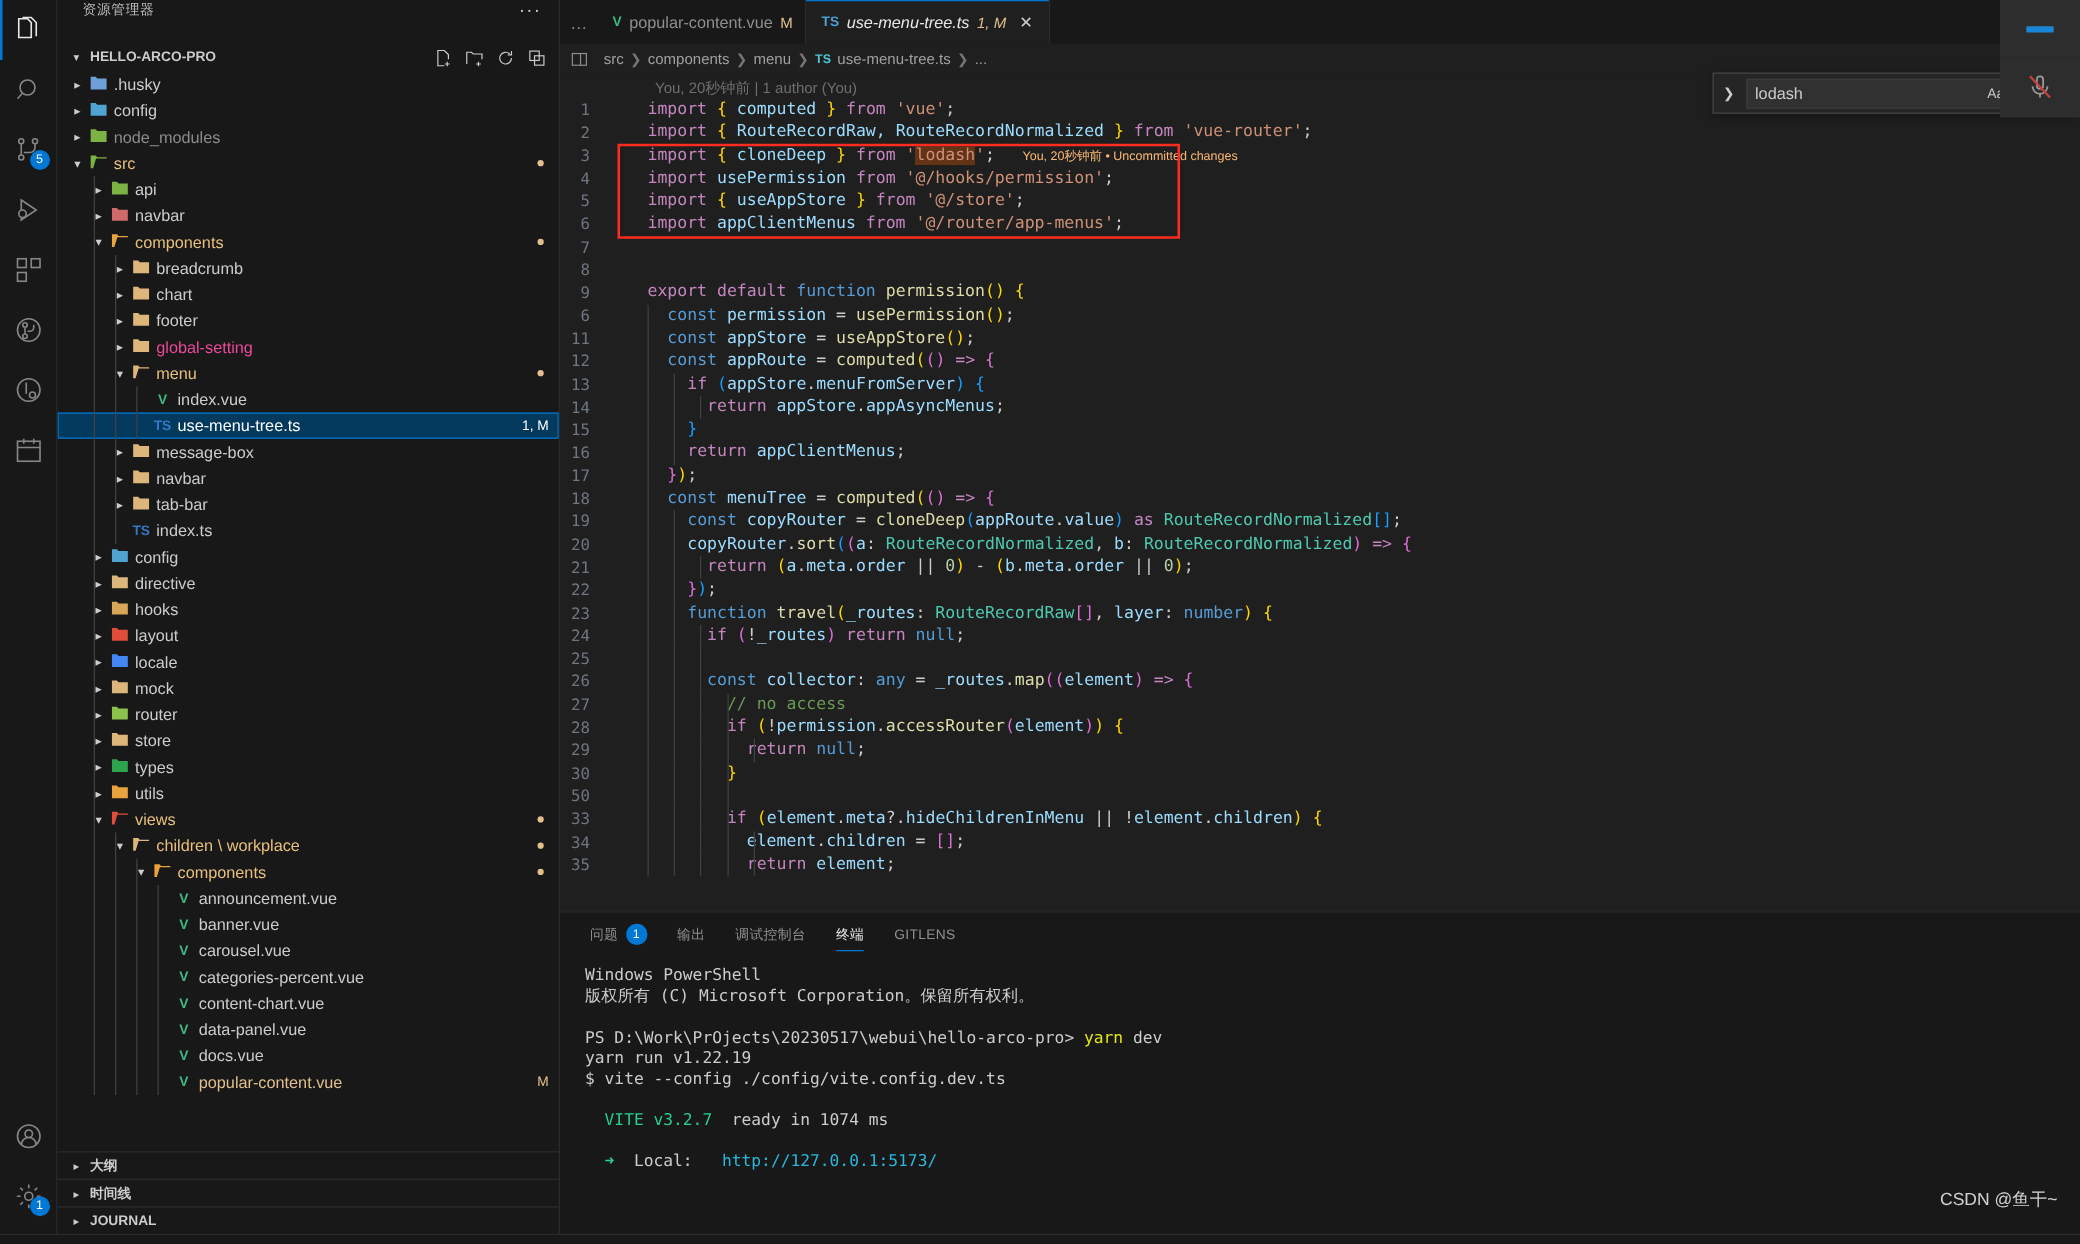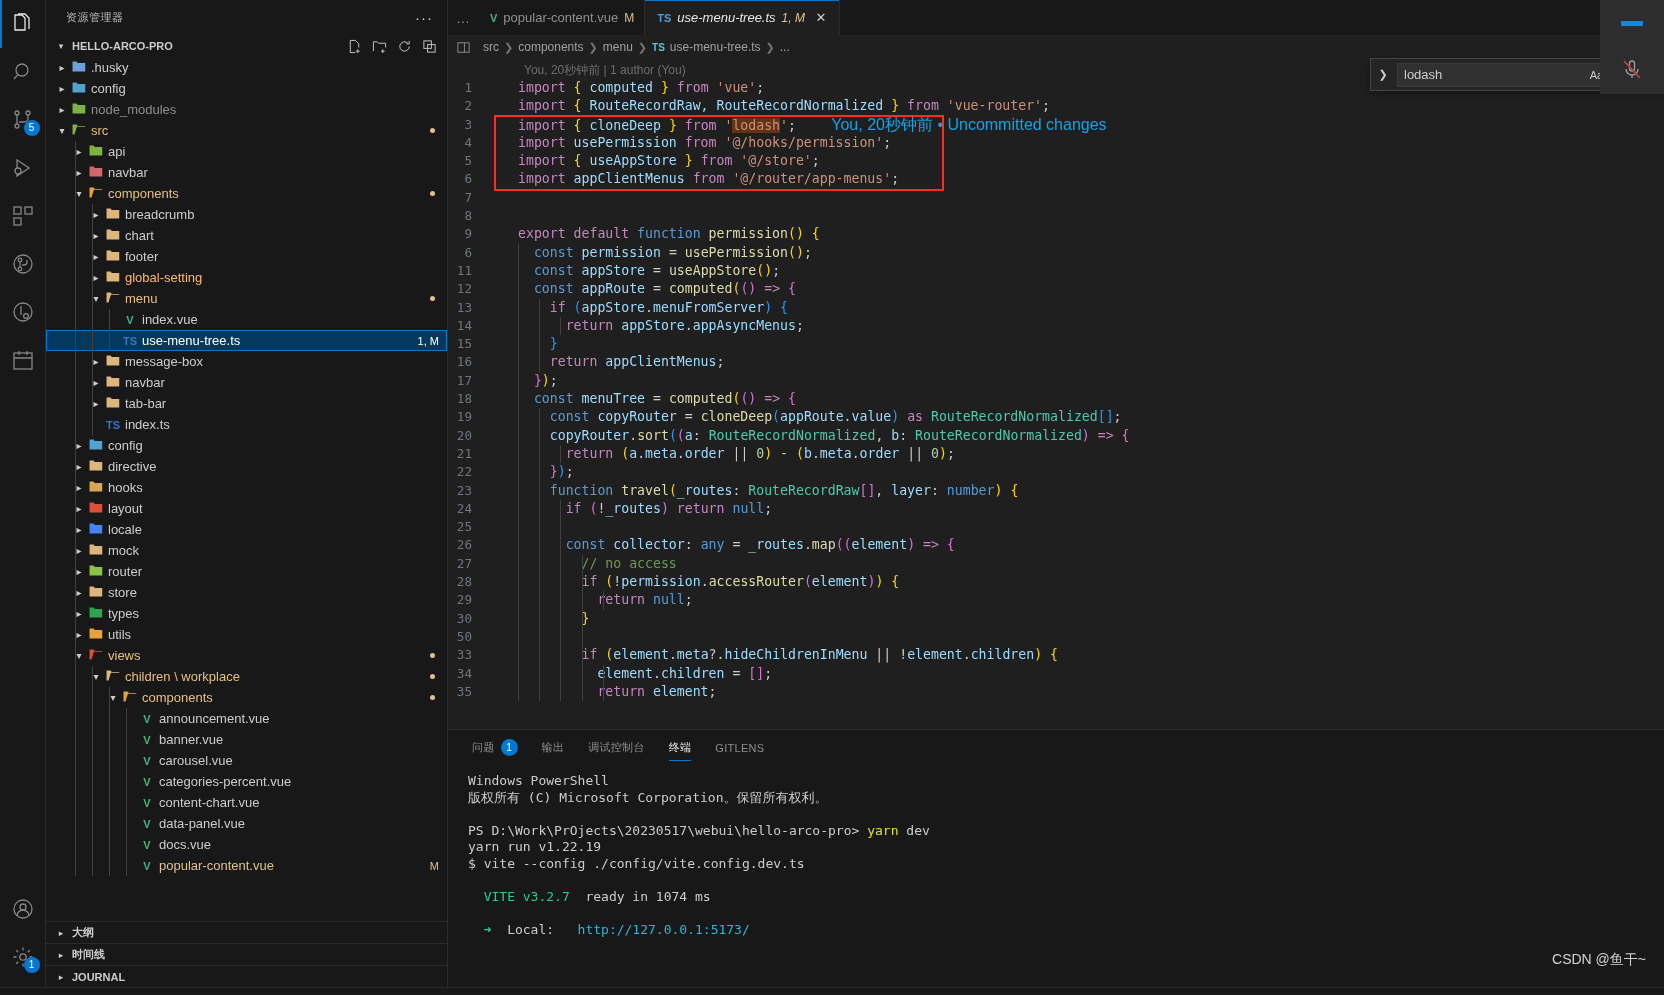--- a/index.html
+++ b/index.html
@@ -44,21 +44,21 @@
   }
 
   
   .sidebar {
     width: 402px; background: #181818;
     display: flex; flex-direction: column;
     border-right: 1px solid #2b2b2b;
     position: relative;
   }
   .sb-title {
-    height: 35px; display: flex; align-items: center;
+    height: 35px; display: flex; align-items: flex-start;
     padding: 0 8px 0 20px; color: #bbbbbb;
     font-size: 11px; letter-spacing: .5px;
   }
   .sb-title .t { flex: 1; }
   .sb-dots { color: #cccccc; font-size: 15px; padding-right: 6px; letter-spacing:1px;}
 
   .sect-header {
     height: 22px; display: flex; align-items: center;
     color: #cccccc; font-size: 11px; font-weight: bold;
     padding-left: 8px; gap: 4px;
@@ -155,21 +155,21 @@
   .t-type { color:#4ec9b0; }
   .t-num  { color:#b5cea8; }
   .t-com  { color:#6a9955; }
   .t-pun  { color:#cccccc; }
   .t-br1  { color:#ffd700; }
   .t-br2  { color:#da70d6; }
   .t-br3  { color:#179fff; }
   .t-null { color:#569cd6; }
 
   .sel-lodash { background:#623315; }
-  .blame-inline { color:#0ea5e9; font-family:"Liberation Sans",sans-serif; font-size:16px;}
+  .blame-inline { color:#fdba74; font-family:"Liberation Sans",sans-serif; font-size:10px;}
 
   .redbox {
     position:absolute; border:2px solid #ff2d20; pointer-events:none;
   }
 
   
   .panel { height: 258px; background:#181818; display:flex; flex-direction:column; border-top:1px solid #2b2b2b;}
   .panel-tabs { height:35px; display:flex; align-items:center; padding-left:12px; gap:0;}
   .ptab {
     height:35px; display:flex; align-items:center; gap:6px;
@@ -437,21 +437,21 @@
             <span class="label" style="color:#cccccc">footer</span>
           </div>
           <div class="row">
             <span class="indent-guide" style="left:29px"></span>
             <span class="indent-guide" style="left:46px"></span>
             <span style="width:42px;flex:none"></span>
             <span class="twisty">▸</span>
             <span class="ficon"><svg width="15" height="13" viewBox="0 0 16 14" fill="#dcb67a">
                 <path d="M0.5 12.5V1.5h4.3l1.4 1.6h8v9.4z"></path>
               </svg></span>
-            <span class="label" style="color:#fdba74">global-setting</span>
+            <span class="label" style="color:#ec4899">global-setting</span>
           </div>
           <div class="row">
             <span class="indent-guide" style="left:29px"></span>
             <span class="indent-guide" style="left:46px"></span>
             <span style="width:42px;flex:none"></span>
             <span class="twisty">▾</span>
             <span class="ficon"><svg width="15" height="13" viewBox="0 0 16 14" fill="#dcb67a">
                 <path d="M0.5 12.5V1.5h4.3l1.4 1.6h8V4H5.2L2.6 12.5z"></path>
               </svg></span>
             <span class="label" style="color:#e8c07d">menu</span>

